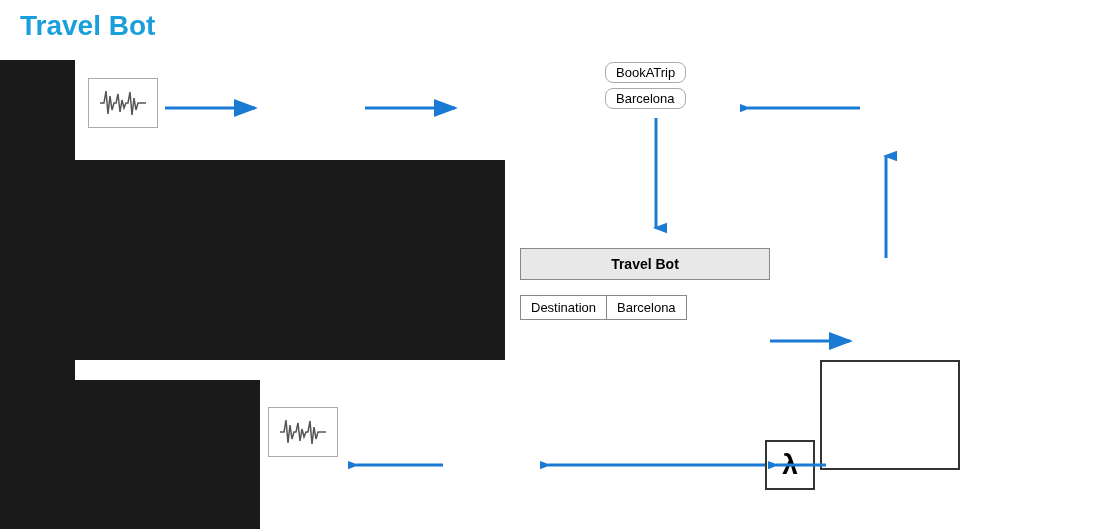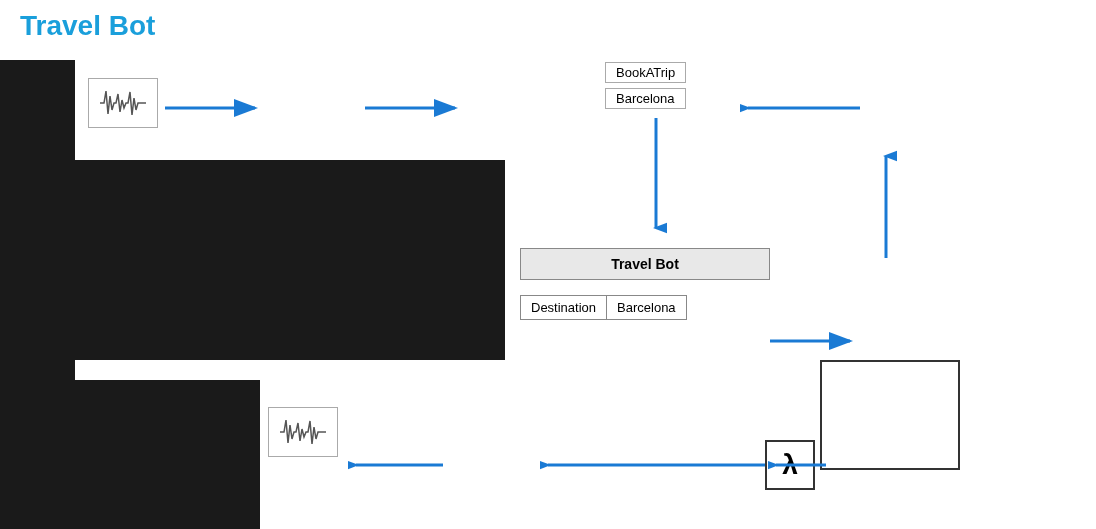--- a/index.html
+++ b/index.html
@@ -31,21 +31,21 @@
       display: flex;
       align-items: center;
       justify-content: center;
       font-size: 20px;
     }
 
     
     .pill {
       position: absolute;
       border: 1.5px solid #aaa;
-      border-radius: 0;
+      border-radius: 8px;
       padding: 2px 10px;
       font-size: 13px;
       background: #fff;
       white-space: nowrap;
     }
 
     
     .travel-bot-box {
       position: absolute;
       border: 1.5px solid #888;

